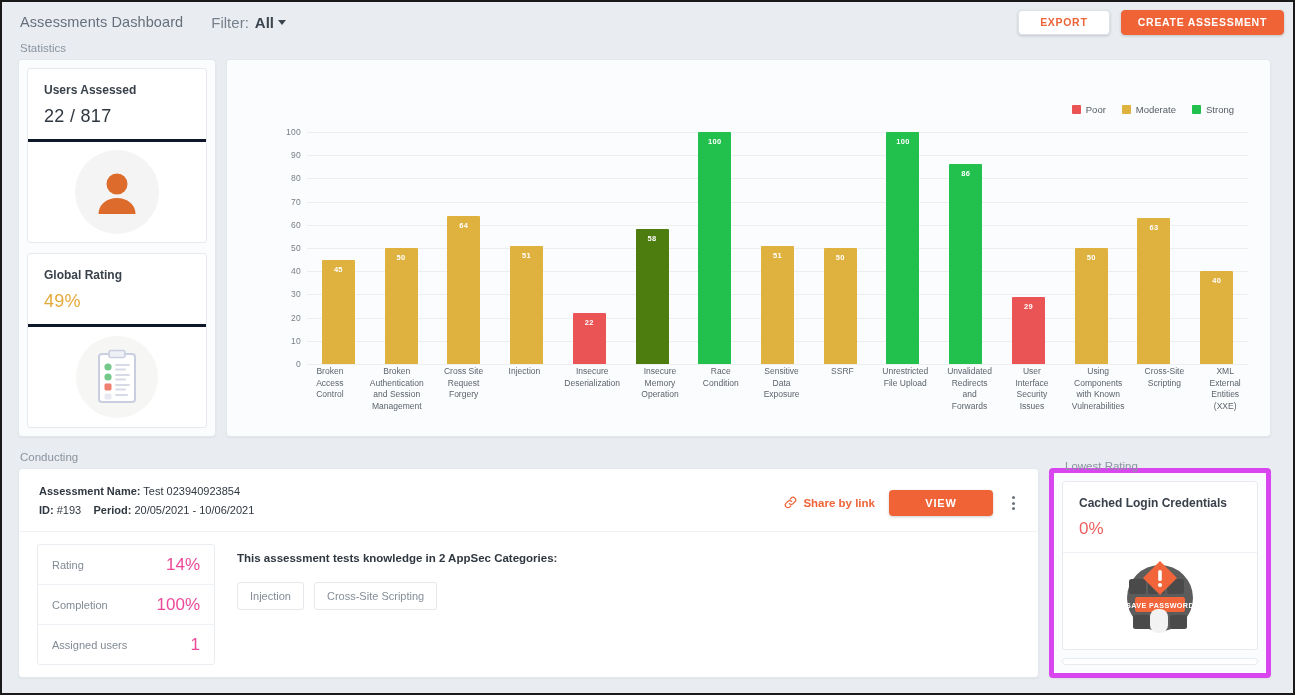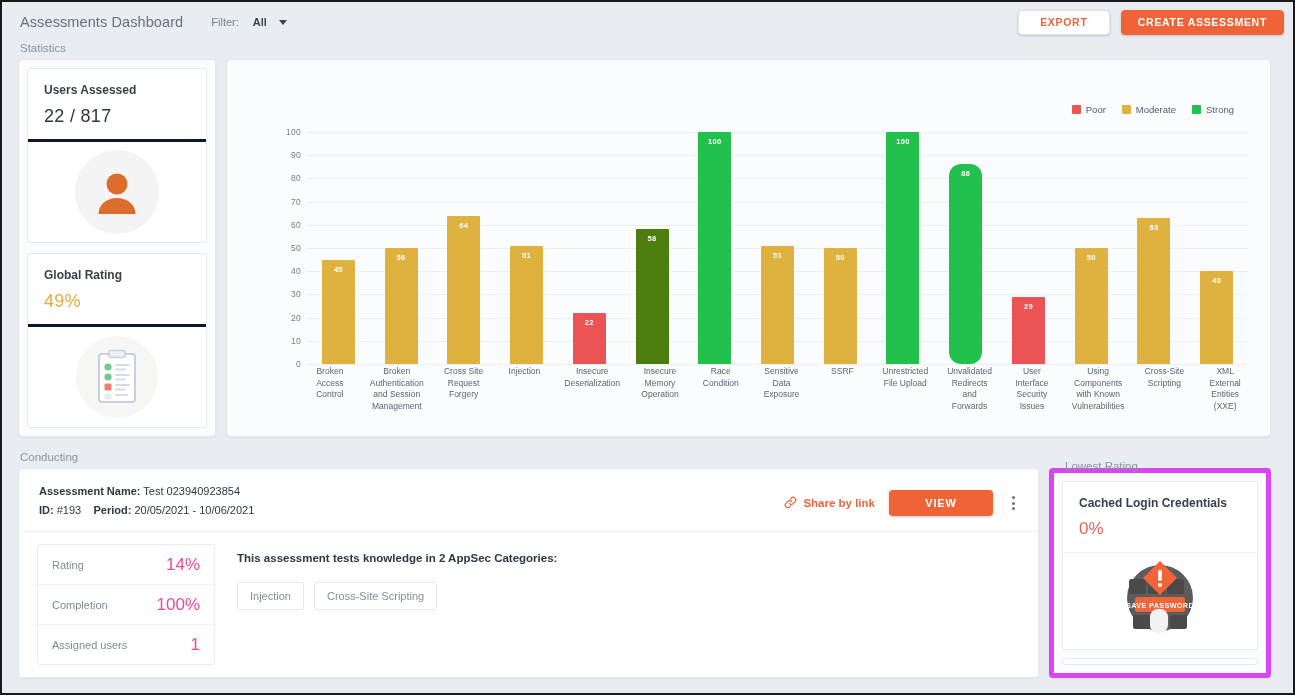--- a/index.html
+++ b/index.html
@@ -25,22 +25,22 @@
     padding: 0 9px 0 18px;
     display: flex; align-items: center;
   }
   .page-title {
     font-size: 14.5px;
     color: #66707c;
     letter-spacing: .1px;
   }
   .filter-wrap {
     margin-left: 28px;
-    display: flex; align-items: center; gap: 14px;
-    font-size: 11px;
+    display: flex; align-items: center; gap: 6px;
+    font-size: 15px;
   }
   .filter-label { color: #77818d; }
   .filter-value { color: #3c444e; font-weight: 700; }
   .caret {
     width:0;height:0;border-left:4px solid transparent;border-right:4px solid transparent;
     border-top:5px solid #3c444e; margin-left:-2px; margin-top:1px;
   }
   .topbar-actions { margin-left:auto; display:flex; align-items:center; gap:11px; }
   .btn {
     border-radius: 4px;
@@ -420,21 +420,21 @@
                 <div class="bar" title="SSRF: 50" style="height: 50%; background: rgb(223, 178, 63);">
                   <div class="bar-label">50</div>
                 </div>
               </div>
               <div class="barcell">
                 <div class="bar" title="Unrestricted File Upload: 100" style="height: 100%; background: rgb(34, 193, 78);">
                   <div class="bar-label">100</div>
                 </div>
               </div>
               <div class="barcell">
-                <div class="bar" title="Unvalidated Redirects and Forwards: 86" style="height: 86%; background: rgb(34, 193, 78); border-radius: 12px;">
+                <div class="bar" title="Unvalidated Redirects and Forwards: 86" style="height: 86%; background: rgb(34, 193, 78);">
                   <div class="bar-label">86</div>
                 </div>
               </div>
               <div class="barcell">
                 <div class="bar" title="User Interface Security Issues: 29" style="height: 29%; background: rgb(234, 84, 85);">
                   <div class="bar-label">29</div>
                 </div>
               </div>
               <div class="barcell">
                 <div class="bar" title="Using Components with Known Vulnerabilities: 50" style="height: 50%; background: rgb(223, 178, 63);">

